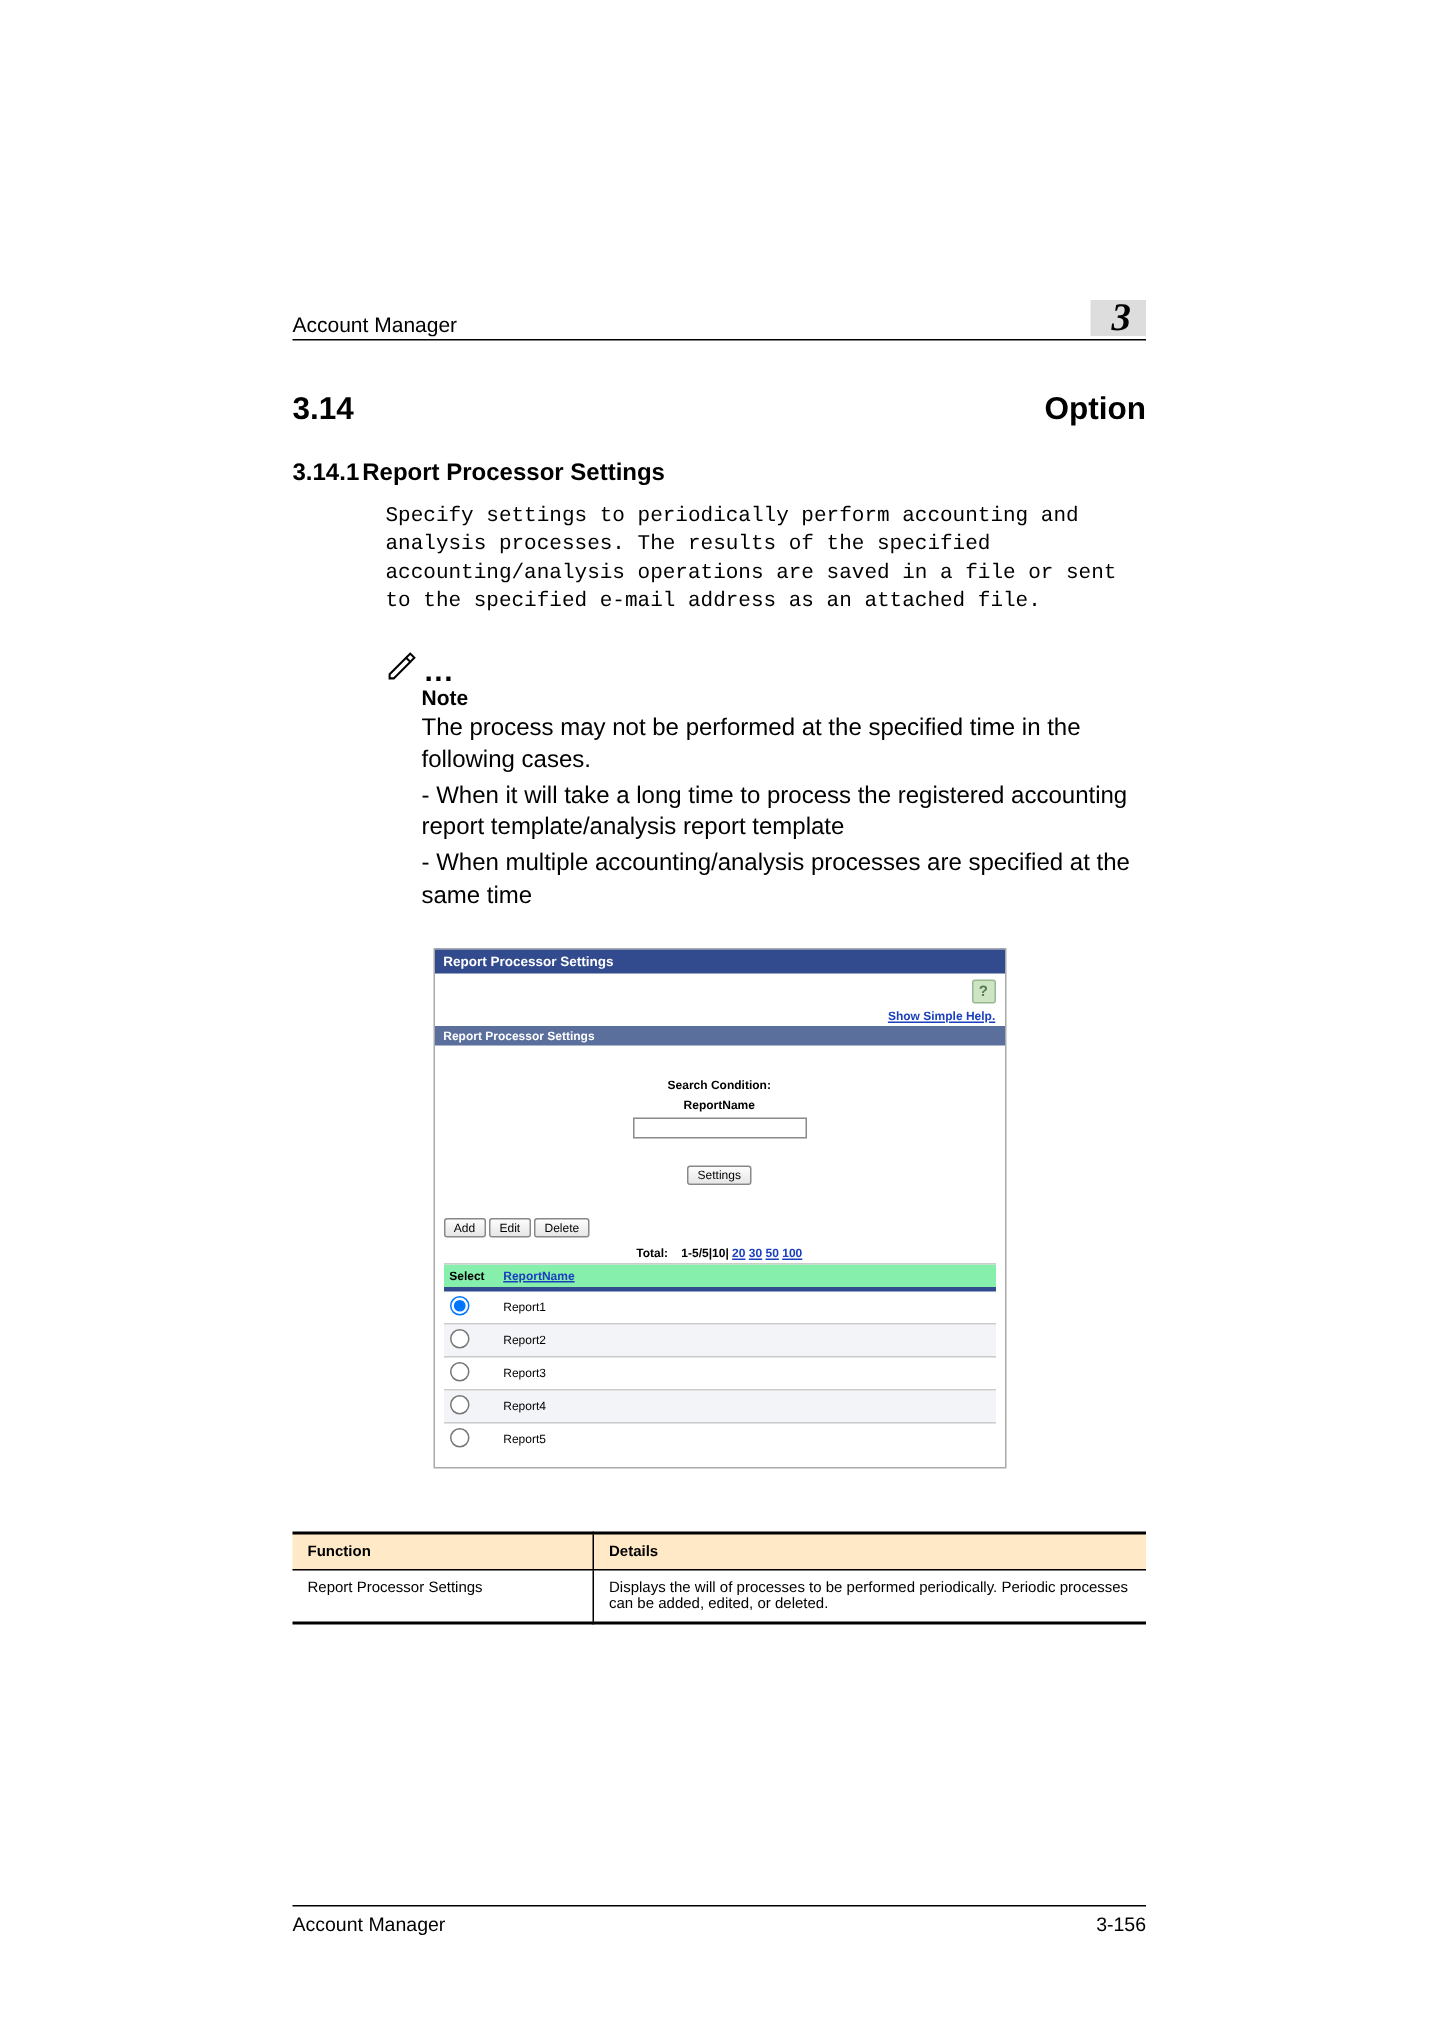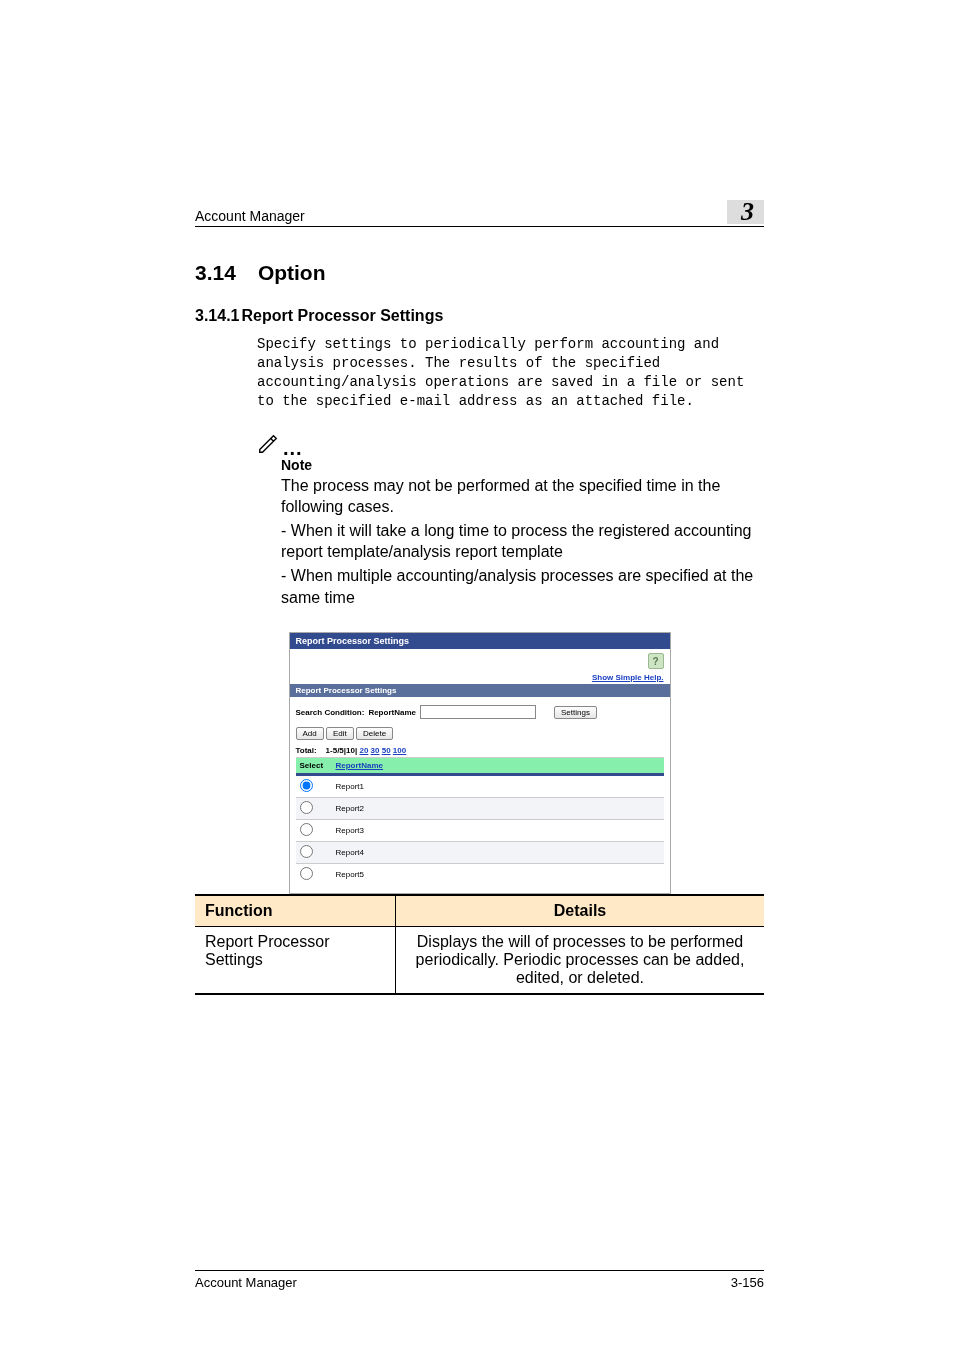--- a/index.html
+++ b/index.html
@@ -37,20 +37,21 @@
     display: inline-flex;
     align-items: center;
     font-family: Georgia, 'Times New Roman', serif;
   }
   .sec-h1 {
     display: flex;
     gap: 22px;
     font-size: 21px;
     font-weight: bold;
     margin-top: 34px;
+    justify-content: space-between;
   }
   .sec-h2 {
     display: flex;
     gap: 2px;
     font-size: 16px;
     font-weight: bold;
     margin-top: 22px;
   }
   .body-text {
     margin-left: 62px;
@@ -139,23 +140,24 @@
     background: #5b6f9c;
     color: #fff;
     font-weight: bold;
     padding: 2px 6px;
     font-size: 8px;
     margin-top: 2px;
   }
   .search-row {
     display: flex;
     align-items: center;
-    padding: 8px 6px;
+    padding: 22px 6px;
     gap: 4px;
     font-weight: bold;
+    flex-direction: column;
   }
   .search-row input.txt {
     width: 110px;
     height: 12px;
     border: 1px solid #888;
     font-size: 8px;
     padding: 0 2px;
   }
   .ui-btn {
     border: 1px solid #888;
@@ -163,21 +165,21 @@
     padding: 1px 6px;
     border-radius: 2px;
     font-size: 8px;
     cursor: pointer;
   }
   .btn-row {
     padding: 0 6px;
   }
   .total-row {
     display: flex;
-    justify-content: flex-start;
+    justify-content: center;
     padding: 6px 6px 2px;
     font-weight: bold;
   }
   .pager a {
     color: #1a3fbf;
     text-decoration: underline;
     cursor: pointer;
   }
   .pager .cur {
     color: #000;
@@ -209,44 +211,45 @@
     cursor: pointer;
   }
   .data-table tr.alt td {
     background: #f2f4f8;
   }
   .data-table input[type=radio]{
     margin:0;
   }
 
   .func-table {
+    margin-top: 42px;
     width: 100%;
     border-collapse: collapse;
-    font-size: 16px;
+    font-size: 10px;
   }
   .func-table th, .func-table td {
     border: 1px solid #000;
     padding: 6px 10px;
     vertical-align: top;
     text-align: left;
   }
   .func-table th {
     background: #ffe9c7;
     font-weight: bold;
   }
   .func-table td.fn {
     width: 180px;
   }
   .func-table thead tr {
     border-top: 2px solid #000;
   }
   .func-table { border-top: 2px solid #000; border-bottom: 2px solid #000;}
   .func-table th, .func-table td { border-left:none; border-right:1px solid #000;}
   .func-table th:first-child, .func-table td:first-child{ border-left:none;}
-  .func-table th:last-child, .func-table td:last-child{ border-right:none;text-align:center;}
+  .func-table th:last-child, .func-table td:last-child{ border-right:none;}
 
   .footer {
     position: absolute;
     bottom: 60px;
     left: 195px;
     right: 190px;
     border-top: 1px solid #000;
     display: flex;
     justify-content: space-between;
     font-size: 13px;

